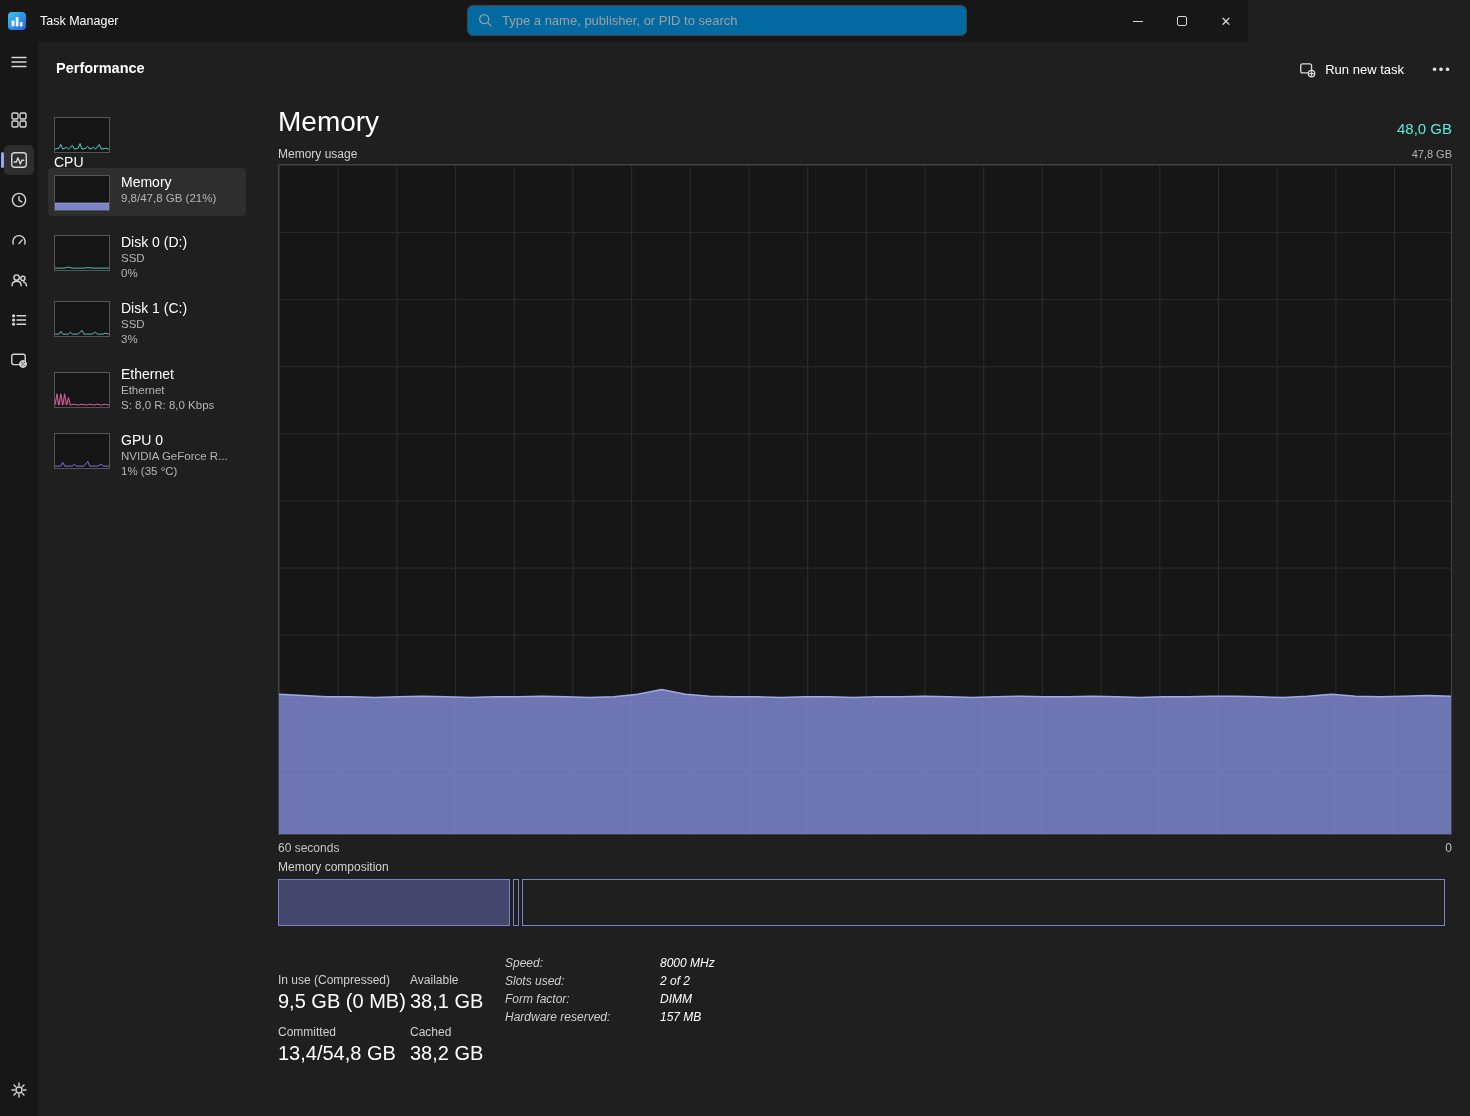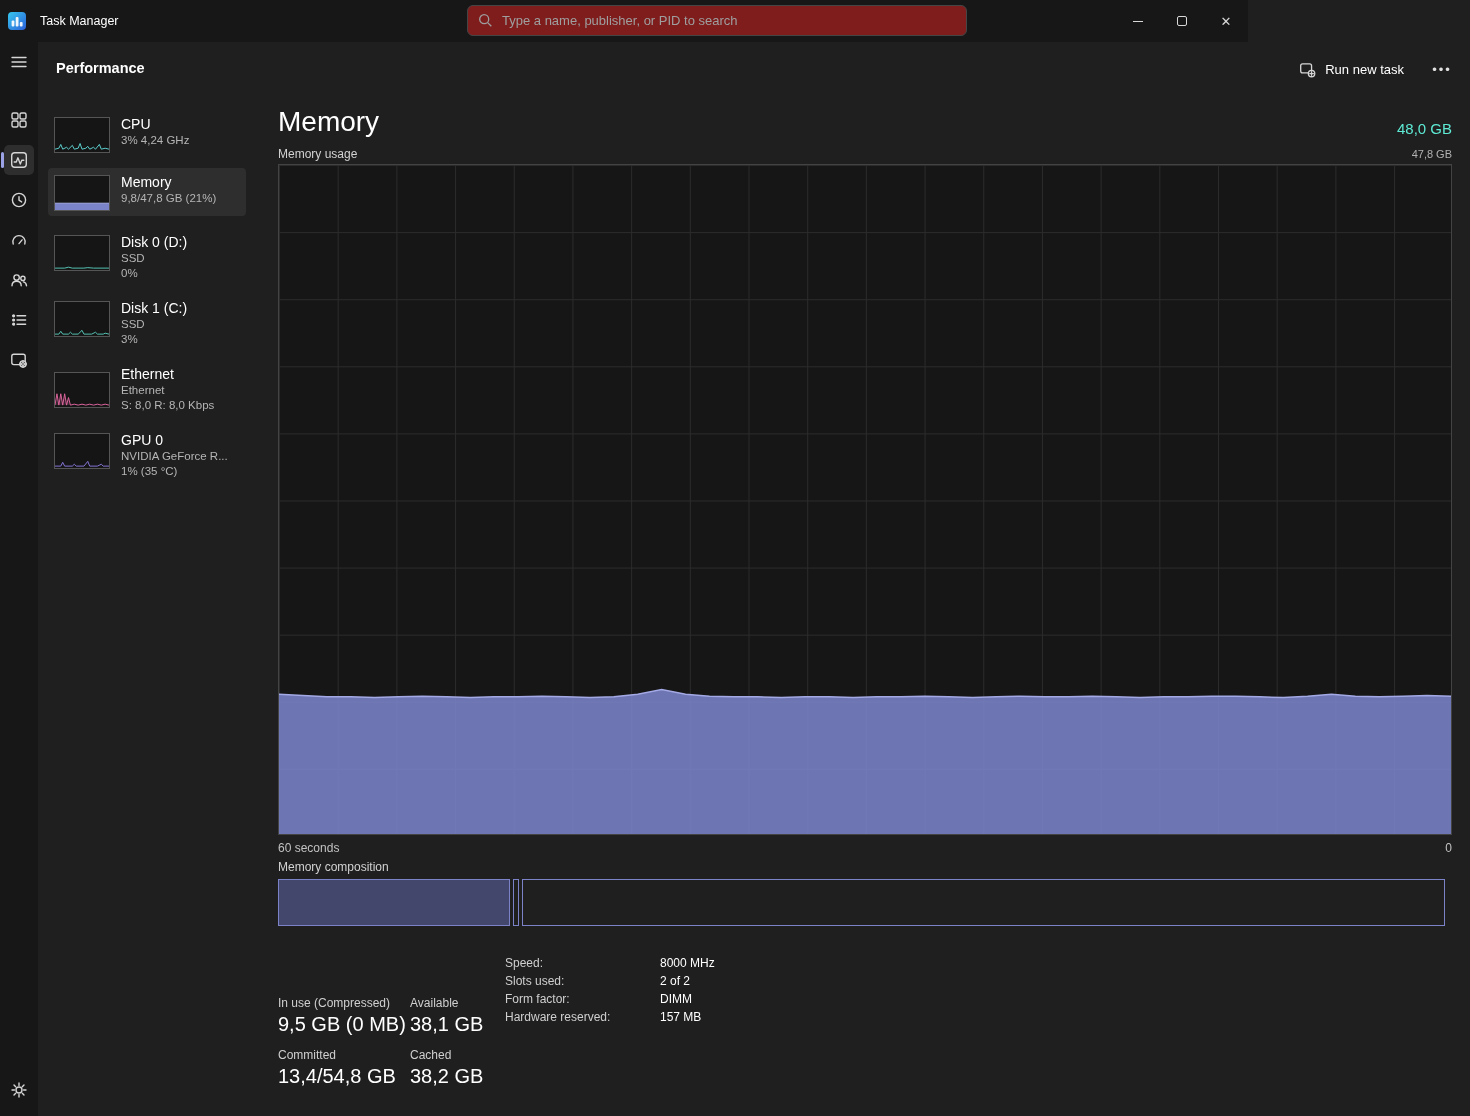--- a/index.html
+++ b/index.html
@@ -9,21 +9,21 @@
     color:#ffffff;
     font-family:"Liberation Sans", sans-serif;
     position:relative;
   }
   
   .titlebar { position:absolute; top:0; left:0; width:1248px; height:42px; background:#171717; }
   .app-logo { position:absolute; left:8px; top:12px; width:18px; height:18px; }
   .app-title { position:absolute; left:40px; top:14px; font-size:12.5px; color:#ffffff; }
   .searchbox {
     position:absolute; left:467px; top:5px; width:500px; height:31px;
-    background:#7f1d1d; border:1px solid #454545; border-radius:6px;
+    background:#0369a1; border:1px solid #454545; border-radius:6px;
     display:flex; align-items:center; padding:0 10px;
   }
   .searchbox svg { flex:0 0 auto; margin-right:9px; }
   .searchbox input {
     flex:1; background:transparent; border:none; outline:none;
     color:#e8e8e8; font-size:13px; font-family:"Liberation Sans", sans-serif;
   }
   .searchbox input::placeholder { color:#9f9f9f; }
   .win-btns { position:absolute; right:0; top:0; height:42px; display:flex; }
   .win-btn { width:44px; height:42px; display:flex; align-items:center; justify-content:center; color:#d8d8d8; }
@@ -72,27 +72,27 @@
   }
   .chart svg { position:absolute; left:0; top:0; width:100%; height:100%; }
   .x-left  { position:absolute; left:278px; top:841px; font-size:12px; color:#c2c2c2; }
   .x-right { position:absolute; right:18px; top:841px; font-size:12px; color:#c2c2c2; }
   .comp-label { position:absolute; left:278px; top:860px; font-size:12px; color:#d2d2d2; }
   .comp-bar { position:absolute; left:278px; top:879px; width:1174px; height:47px; display:flex; }
   .seg { height:100%; border:1px solid #7c82c8; margin-right:3px; }
   .seg:last-child { margin-right:0; }
   .seg-fill { background:rgba(97,104,172,0.55); }
   
-  .stats { position:absolute; left:278px; top:996px; }
+  .stats { position:absolute; left:278px; top:973px; }
   .stat-row { display:flex; margin-bottom:12px; }
   .cell-a { width:132px; }
   .cell-b { width:87px; }
   .stat-label { font-size:12px; color:#cfcfcf; margin-bottom:3px; white-space:nowrap; }
   .stat-value { font-size:20px; font-weight:300; color:#ffffff; white-space:nowrap; }
-  .hw { position:absolute; left:505px; top:954px; font-size:12px; }
+  .hw { position:absolute; left:505px; top:954px; font-size:12px;font-style:italic; }
   .hw-row { display:flex; line-height:18px; }
   .hw-label { width:115px; color:#cfcfcf; }
   .hw-value { color:#ffffff;margin-left:40px; }
 </style>
 </head>
 <body>
 
 <div class="titlebar">
   <svg class="app-logo" viewBox="0 0 18 18">
     <defs>
@@ -233,21 +233,21 @@
       <line x1="11.4" y1="13.3" x2="15.2" y2="13.3"></line>
   </svg>
   <span>Run new task</span>
 </div>
 <div class="more-btn">
     <span>•••</span>
   </div>
 
 <div class="sidebar">
 
-  <div class="si" style="top:0;">
+  <div class="si" style="top:0;flex-direction:column;">
     <svg class="mini" viewBox="0 0 56 36" preserveAspectRatio="none">
       <polyline points="0,33 4,32 6,28 8,33 12,31 14,33 18,29 20,33 24,32 26,27 28,33 32,32 34,30 36,33 40,31 42,33 46,28 48,33 52,32 56,33" stroke="#5fd4d4" stroke-width="1" fill="none"></polyline>
     </svg>
     <div class="si-t">
       <div class="si-name">CPU</div>
       <div class="si-sub">3%  4,24 GHz</div>
     </div>
   </div>
 
   <div class="si sel" style="top:58px;">

